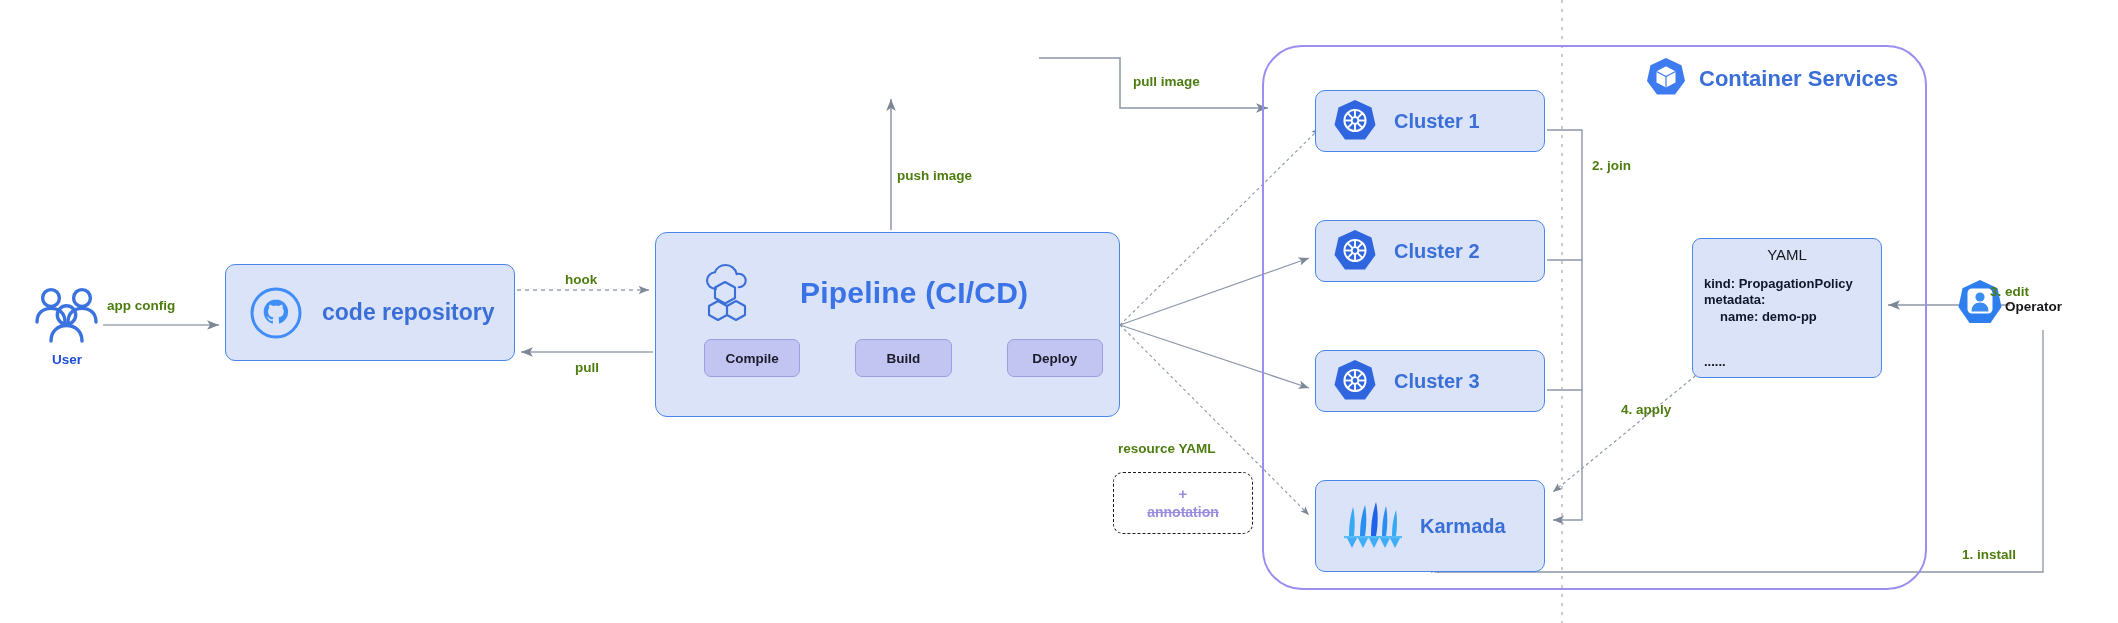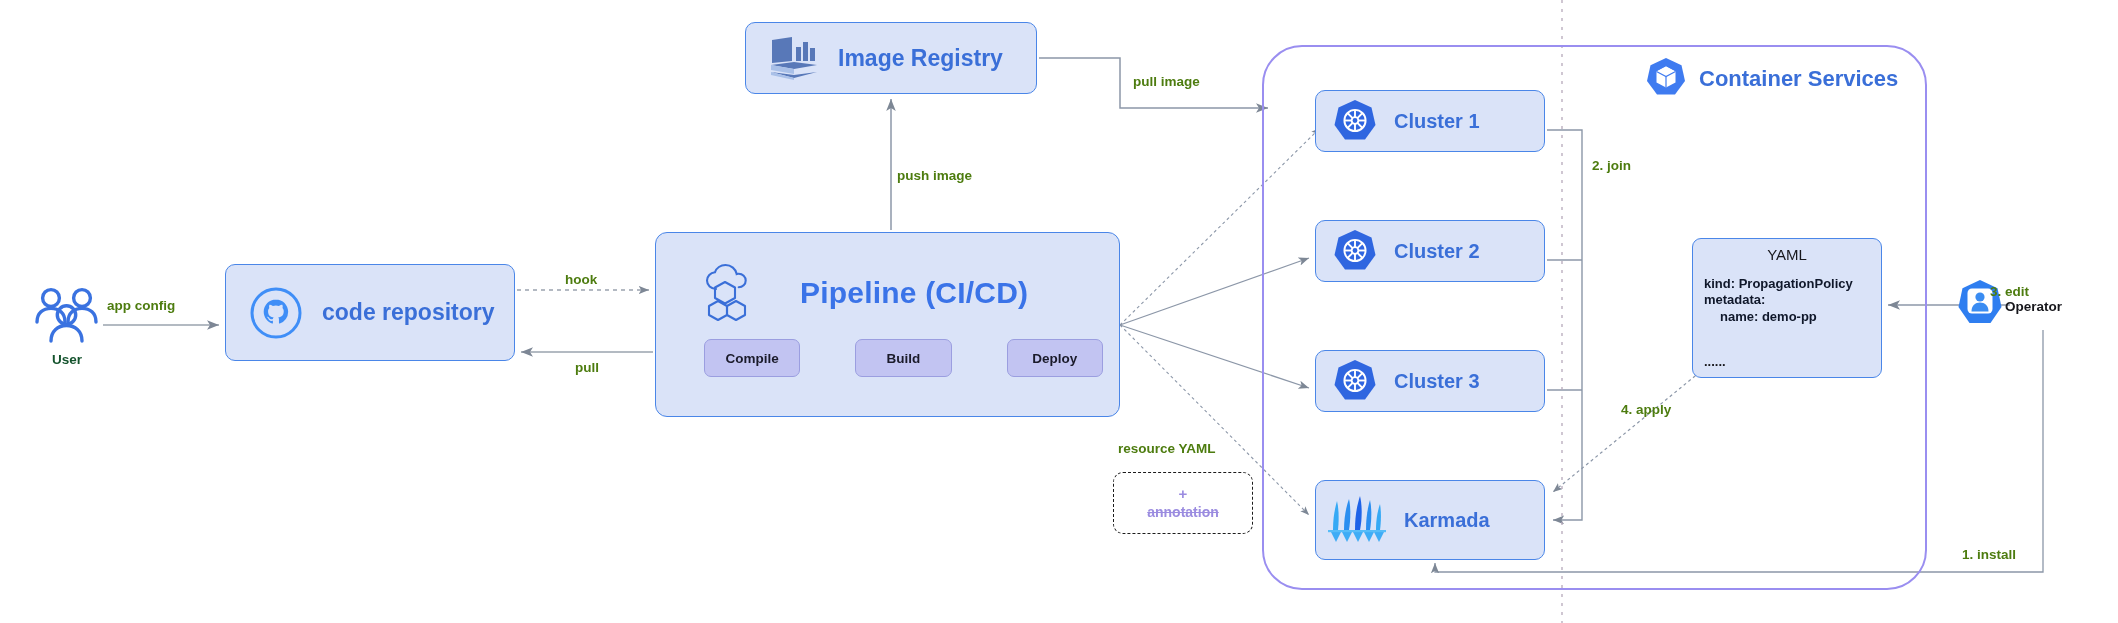--- a/index.html
+++ b/index.html
@@ -88,21 +88,21 @@
   #cs-label .cs-text {
     font-size: 22px; font-weight: bold; color: #3a6fd8;
     margin-left: 12px; white-space: nowrap;
   }
 
   
   .cluster { left: 1315px; width: 230px; height: 62px; padding-left: 16px; }
   #cluster-1 { top: 90px; }
   #cluster-2 { top: 220px; }
   #cluster-3 { top: 350px; }
-  #karmada  { left: 1315px; top: 480px; width: 230px; height: 80px; padding-left: 8px; }
+  #karmada  { left: 1315px; top: 480px; width: 230px; height: 92px; padding-left: 24px; }
   .cluster .ttl, #karmada .ttl { font-size: 20px; margin-left: 16px; }
 
   
   #yaml-box {
     position: absolute;
     left: 1692px; top: 238px;
     width: 190px; height: 140px;
     background: #dae3f8;
     border: 1.5px solid #4a86e8;
     border-radius: 9px;
@@ -129,21 +129,21 @@
   #operator .op-label {
     margin-top: 2px; font-size: 13.5px; font-weight: bold; color: #17171c;
   }
 
   
   #user {
     position: absolute; left: 30px; top: 285px;
     display: flex; flex-direction: column; align-items: center;
   }
   #user .u-label {
-    margin-top: 1px; font-size: 13.5px; font-weight: bold; color: #14532d;
+    margin-top: 1px; font-size: 13.5px; font-weight: bold; color: #1d4ed8;
   }
 
   
   #annotation-box {
     position: absolute;
     left: 1113px; top: 472px;
     width: 140px; height: 62px;
     border: 1.6px dashed #1c1c1c;
     border-radius: 10px;
     display: flex; flex-direction: column;
@@ -229,35 +229,20 @@
         <path d="M21 2 L36.5 9.2 L40 25 L30 38.5 L12 38.5 L2 25 L5.5 9.2 Z" fill="#3f7bf0"></path>
         <path d="M21 10.5 L30.5 15.5 L30.5 26.5 L21 31.5 L11.5 26.5 L11.5 15.5 Z" fill="#ffffff"></path>
         <path d="M11.5 15.5 L21 20.5 L30.5 15.5 L21 10.5 Z" fill="#ffffff"></path>
         <path d="M21 20.5 L21 31.5" stroke="#3f7bf0" stroke-width="1.2" fill="none"></path>
         <path d="M11.5 15.5 L21 20.5 L30.5 15.5" stroke="#3f7bf0" stroke-width="1.2" fill="none"></path>
       </svg>
     </span>
     <span class="cs-text">Container Services</span>
   </div>
 
-  <div class="node" id="image-registry">
-    <span class="ico">
-      <svg width="52" height="46" viewBox="0 0 52 46" xmlns="http://www.w3.org/2000/svg">
-        <path d="M4 5 L24 2 L24 26 L4 28 Z" fill="#5878b8"></path>
-        <rect x="28" y="12" width="5" height="14" fill="#5878b8"></rect>
-        <rect x="35" y="7" width="5" height="19" fill="#5878b8"></rect>
-        <rect x="42" y="13" width="5" height="13" fill="#5878b8"></rect>
-        <path d="M3 30 L26 27 L49 30 L26 34 Z" fill="#5878b8"></path>
-        <path d="M3 30 L26 34 L26 39 L3 35 Z" fill="#a9c0e8"></path>
-        <path d="M3 37 L26 40 L49 37 L26 43 Z" fill="#5878b8"></path>
-        <path d="M3 37 L26 43 L26 45 L3 40 Z" fill="#a9c0e8"></path>
-      </svg>
-    </span>
-    <span class="ttl">Image Registry</span>
-  </div>
 
   <div class="node" id="code-repository">
     <span class="ico">
       <svg width="56" height="56" viewBox="0 0 56 56" xmlns="http://www.w3.org/2000/svg">
         <circle cx="28" cy="28" r="24" fill="none" stroke="#3f8ef7" stroke-width="3"></circle>
         <path d="M28 14.5c-6.8 0-12.3 5.5-12.3 12.3 0 5.4 3.5 10 8.4 11.7.6.1.8-.27.8-.6v-2.1c-3.4.75-4.2-1.6-4.2-1.6-.55-1.4-1.36-1.78-1.36-1.78-1.1-.76.08-.74.08-.74 1.23.09 1.87 1.26 1.87 1.26 1.1 1.87 2.87 1.33 3.57 1.02.11-.8.43-1.33.78-1.64-2.72-.3-5.58-1.36-5.58-6.05 0-1.34.48-2.43 1.26-3.29-.13-.31-.55-1.56.12-3.24 0 0 1.03-.33 3.38 1.26a11.7 11.7 0 0 1 6.16 0c2.35-1.6 3.38-1.26 3.38-1.26.67 1.68.25 2.93.12 3.24.79.86 1.26 1.95 1.26 3.29 0 4.7-2.87 5.74-5.6 6.04.44.38.83 1.13.83 2.28v3.38c0 .33.22.71.83.59a12.32 12.32 0 0 0 8.37-11.69c0-6.8-5.5-12.3-12.3-12.3z" fill="#3f8ef7"></path>
       </svg>
     </span>
     <span class="ttl">code repository</span>
   </div>

